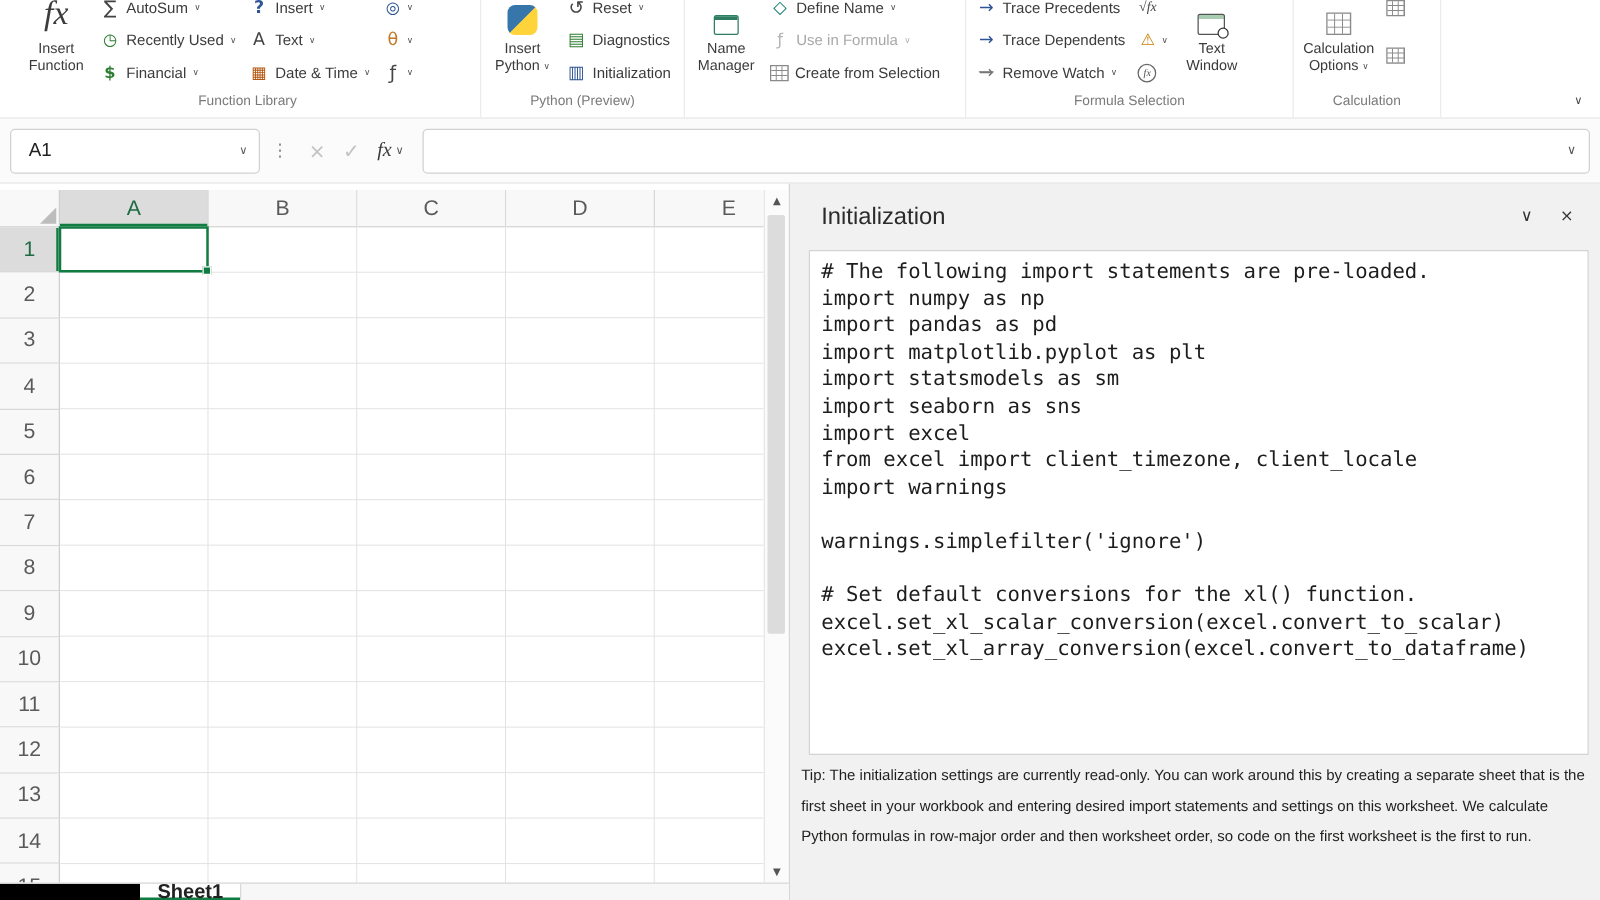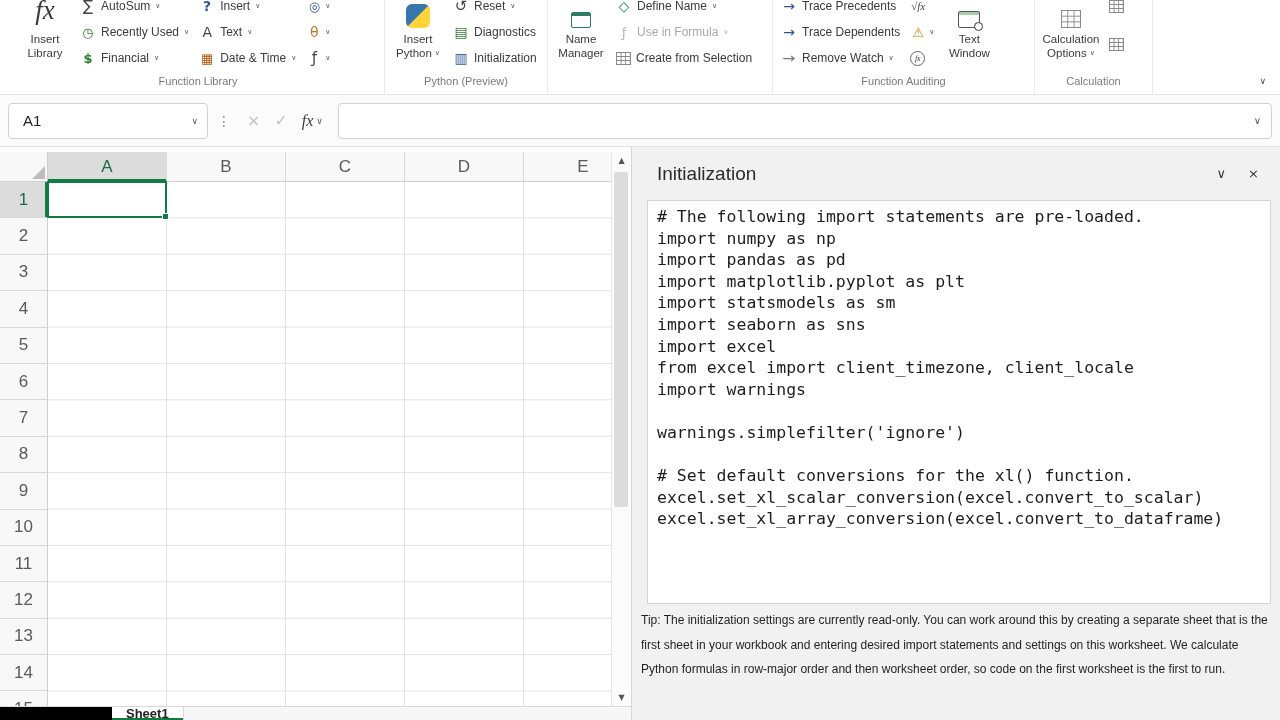--- a/index.html
+++ b/index.html
@@ -108,21 +108,21 @@
              border-left:1px solid #E6E6E6; }
   .vs-arrow { position:absolute; left:0; width:19px; height:17px; display:flex; align-items:center;
               justify-content:center; font-family:"DejaVu Sans",sans-serif; font-size:8px; color:#555; }
   .vs-up { top:0; } .vs-down { bottom:0; }
   .vs-thumb { position:absolute; left:2px; top:20px; width:14px; height:335px; background:#DCDCDC; border-radius:2px; }
 
   
   .sheetbar { position:absolute; left:0; top:706px; width:631px; height:14px; background:#F7F7F7;
               border-top:1px solid #D8D8D8; display:flex; align-items:stretch; overflow:hidden; z-index:5; }
   .sheetbar-dark { width:112px; background:#000; flex:none; }
-  .sheet-tab { padding:0 14px; display:flex; align-items:center; font-size:13px; font-weight:bold;
+  .sheet-tab { padding:0 14px; display:flex; align-items:center; font-size:16px; font-weight:bold;
                color:#222; background:#fff; border-right:1px solid #D8D8D8;
                box-shadow:inset 0 -2px 0 #107C41; }
 
   
   .pane { position:absolute; left:631px; top:147px; width:649px; height:573px; background:#F1F1F1;
           border-left:1px solid #D6D6D6; overflow:hidden; }
   .pane-header { position:absolute; left:0; top:0; right:0; height:53px; display:flex; align-items:center;
                  padding:0 10px 0 25px; }
   .pane-title { font-size:19px; color:#2B2B2B; flex:1; }
   .pane-ic { font-family:"DejaVu Sans",sans-serif; font-size:13px; color:#333; padding:4px 11px; }
@@ -137,21 +137,21 @@
 <body>
 
 <div class="ribbon">
 
   <div class="rgroup" style="width:373px">
     <div class="rg-content">
       <button class="bigbtn">
         <span class="bigicon">
             <span class="fxbig">fx</span>
           </span>
-        <span><span>Insert</span><br><span>Library</span></span>
+        <span><span>Insert</span><br><span>Function</span></span>
       </button>
       <div class="scol">
         <button class="sbtn">
           <span class="ic ic-sigma">∑</span>
           <span>AutoSum</span>
           <span class="chev">∨</span>
         </button>
         <button class="sbtn">
           <span class="ic ic-clock">◷</span>
           <span>Recently Used</span>
@@ -284,21 +284,21 @@
           <span class="ic-evalfx ic">fx</span>
         </button>
       </div>
       <button class="bigbtn">
         <span class="bigicon">
             <span class="ic-watch"></span>
           </span>
         <span><span>Text</span><br><span>Window</span></span>
       </button>
     </div>
-    <div class="rg-label">Function Auditing</div>
+    <div class="rg-label">Formula Selection</div>
   </div>
 
   <div class="rgroup" style="width:118px">
     <div class="rg-content">
       <button class="bigbtn" style="width:66px">
         <span class="bigicon">
             <span class="ic-grid g20"></span>
           </span>
         <span><span>Calculation</span><br><span class="bl2">
               <span>Options</span>

